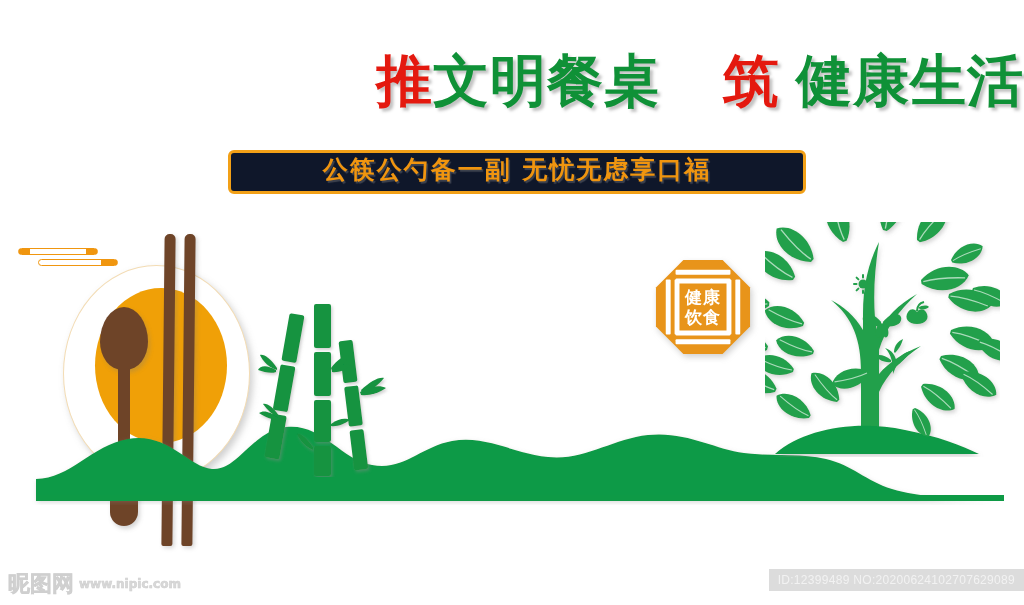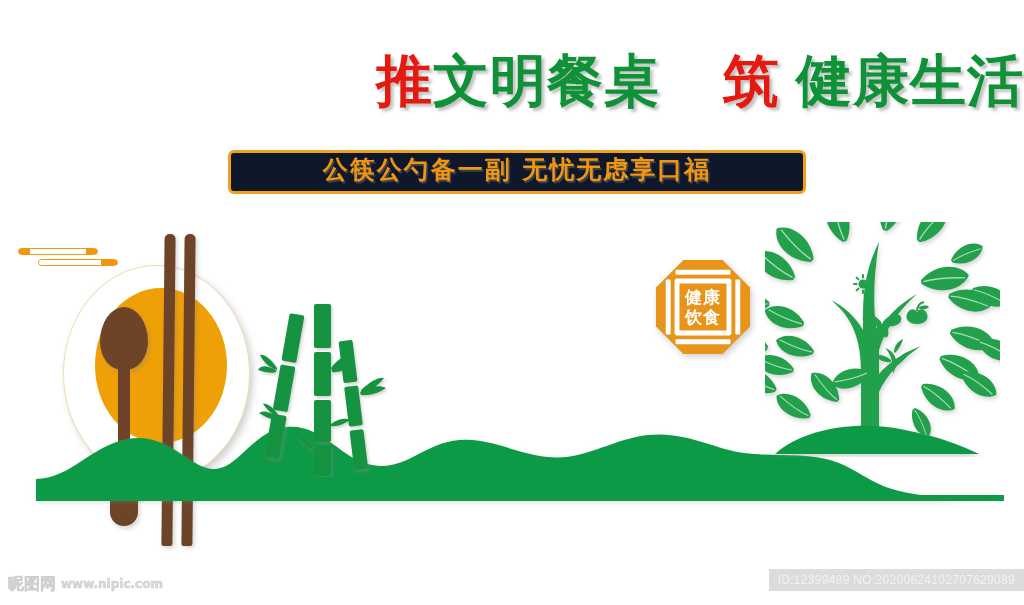--- a/index.html
+++ b/index.html
@@ -110,21 +110,21 @@
 
   
   .wm-left{
     position:absolute;left:8px;top:572px;height:24px;
     display:flex;align-items:center;gap:5px;
     color:#d8d8d8;font-size:17px;font-weight:bold;
     font-family:"DejaVu Sans","Liberation Sans",sans-serif;
     -webkit-text-stroke:0.6px #cfcfcf;
     user-select:none;
   }
-  .wm-left .wm-cn{font-size:16px;letter-spacing:0px;}
+  .wm-left .wm-cn{font-size:22px;letter-spacing:0px;}
   .wm-left .wm-url{font-size:12px;letter-spacing:0px;}
   .wm-right{
     position:absolute;right:0px;top:569px;
     background:#dcdcdc;color:#f2f2f2;
     font-size:12px;letter-spacing:0.3px;
     padding:4px 9px 4px 9px;
     font-family:"Liberation Sans","DejaVu Sans",sans-serif;
     white-space:nowrap;
   }
 </style>

